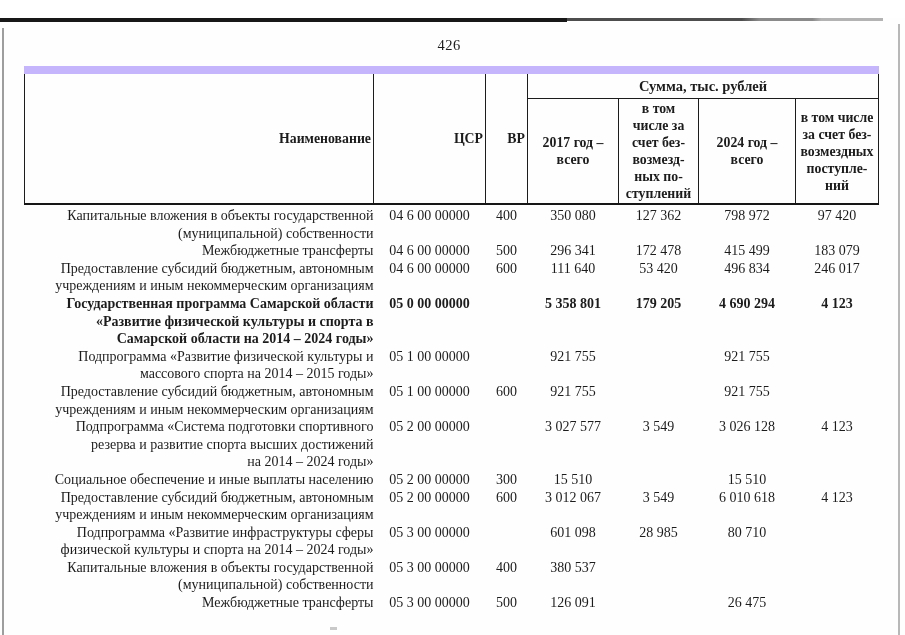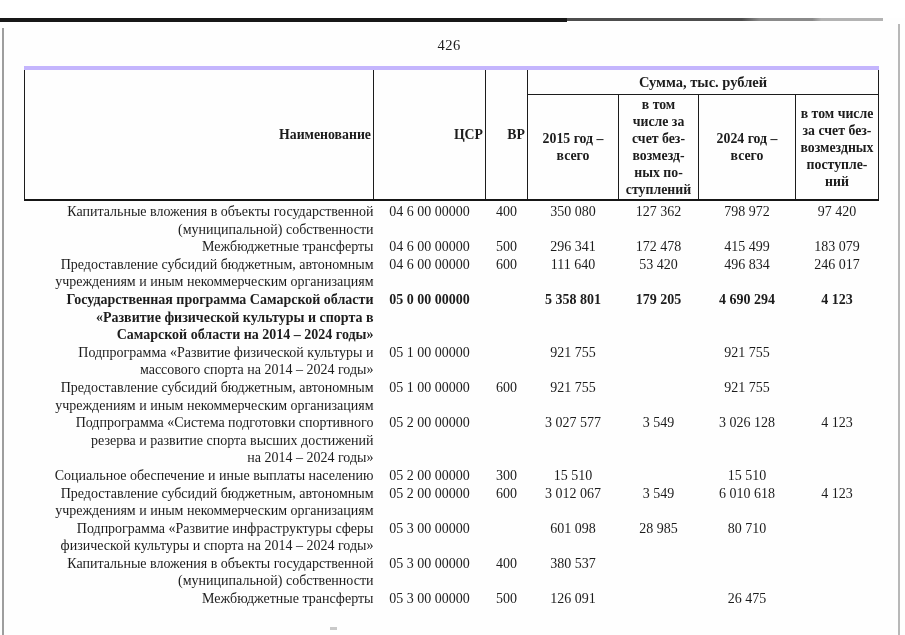--- a/index.html
+++ b/index.html
@@ -14,21 +14,21 @@
   }
   table.budget {
     position:absolute; left:24px; top:48px; width:854px;
     border-collapse:collapse; table-layout:fixed; font-size:14px;
   }
   table.budget thead th {
     border:1px solid #1c1c1c; font-weight:bold; text-align:center;
     vertical-align:middle; white-space:pre-line; padding:1px 2px;
     font-size:13.8px; line-height:17px;
   }
-  table.budget thead tr.sum-row th { border-top:4px solid #c4b5fd; }
+  table.budget thead tr.sum-row th { border-top:8px solid #c4b5fd; }
   table.budget thead th.sum-group { height:22px; font-size:14.5px; }
   table.budget thead tr.sub-row th { height:101px; }
   table.budget thead th.rowspan-cell { border-top:2px solid #161616;text-align:right; }
   table.budget thead tr.sub-row th,
   table.budget thead th.rowspan-cell { border-bottom:2px solid #161616; }
   table.budget tbody td {
     border:none; vertical-align:top; text-align:center;
     line-height:17.6px; padding:0; white-space:pre-line;
   }
   table.budget tbody tr:first-child td { padding-top:2px; }
@@ -71,21 +71,21 @@
         <col style="width:83px">
     </colgroup>
     <thead>
       <tr class="sum-row">
         <th rowspan="2" class="rowspan-cell">Наименование</th>
         <th rowspan="2" class="rowspan-cell">ЦСР</th>
         <th rowspan="2" class="rowspan-cell">ВР</th>
         <th colspan="4" class="sum-group">Сумма, тыс. рублей</th>
       </tr>
       <tr class="sub-row">
-        <th>2015 год –
+        <th>2017 год –
 всего</th>
         <th>в том
 числе за
 счет без-
 возмезд-
 ных по-
 ступлений</th>
         <th>2024 год –
 всего</th>
         <th>в том числе
@@ -131,21 +131,21 @@
 Самарской области на 2014 – 2024 годы»</td>
       <td>05 0 00 00000</td>
       <td></td>
       <td>5 358 801</td>
       <td>179 205</td>
       <td>4 690 294</td>
       <td>4 123</td>
     </tr>
         <tr>
       <td class="name">Подпрограмма «Развитие физической культуры и
-массового спорта на 2014 – 2024 годы»</td>
+массового спорта на 2014 – 2015 годы»</td>
       <td>05 1 00 00000</td>
       <td></td>
       <td>921 755</td>
       <td></td>
       <td>921 755</td>
       <td></td>
     </tr>
         <tr>
       <td class="name">Предоставление субсидий бюджетным, автономным
 учреждениям и иным некоммерческим организациям</td>

